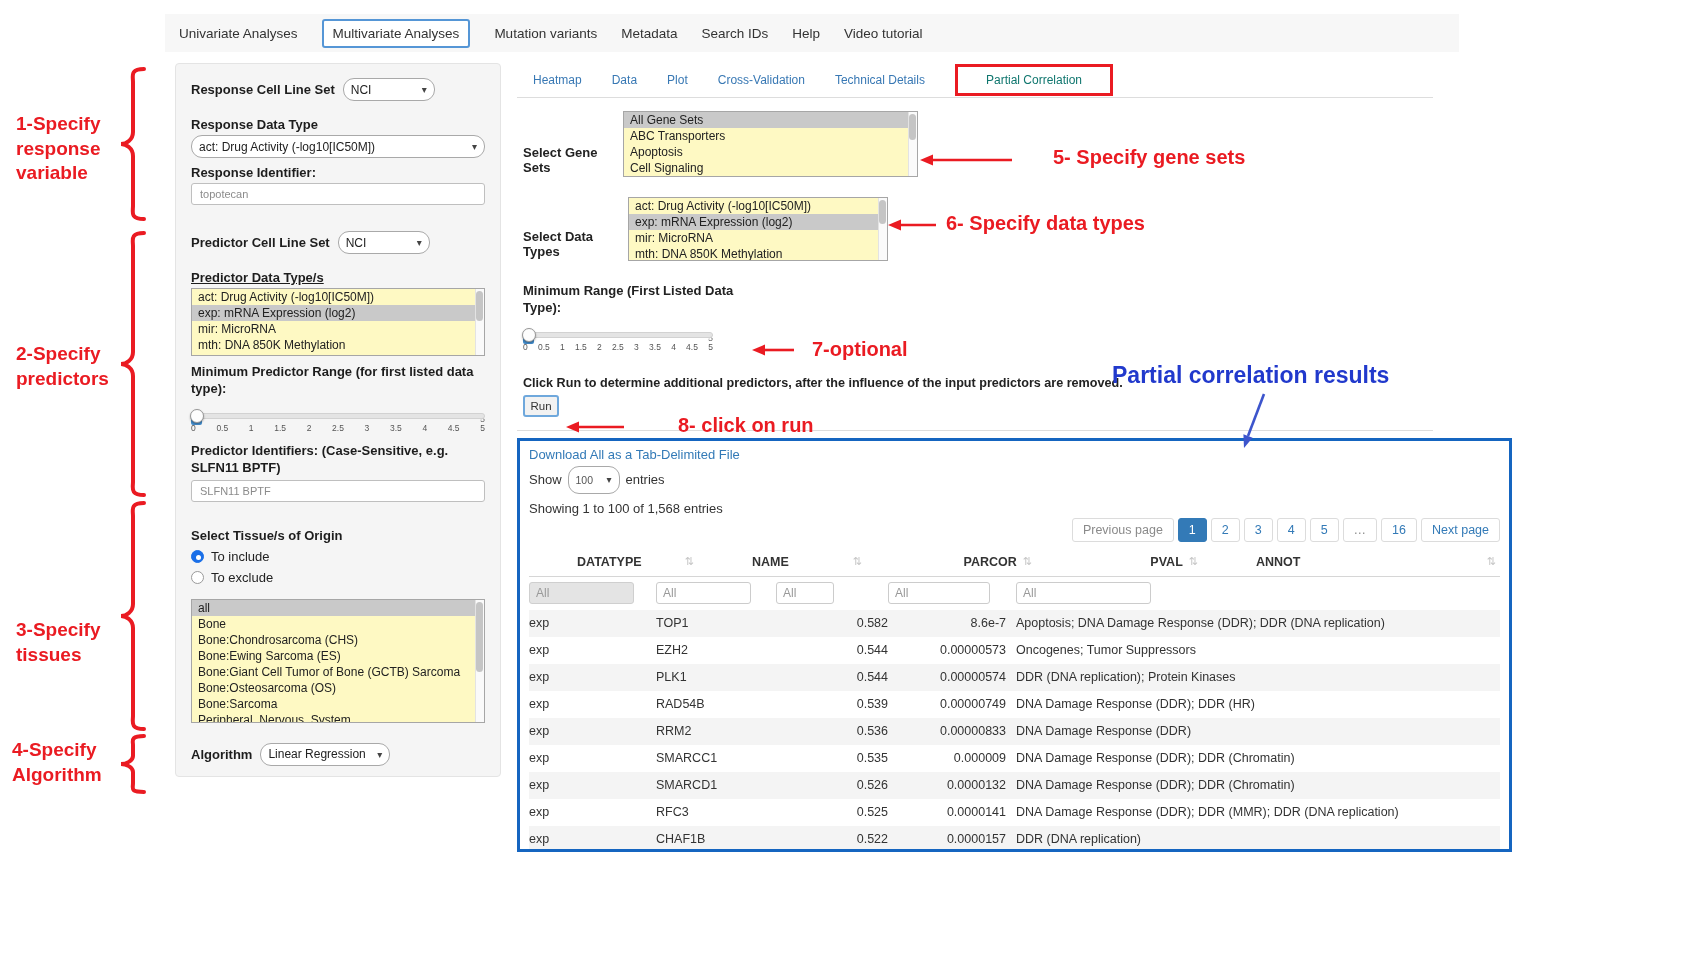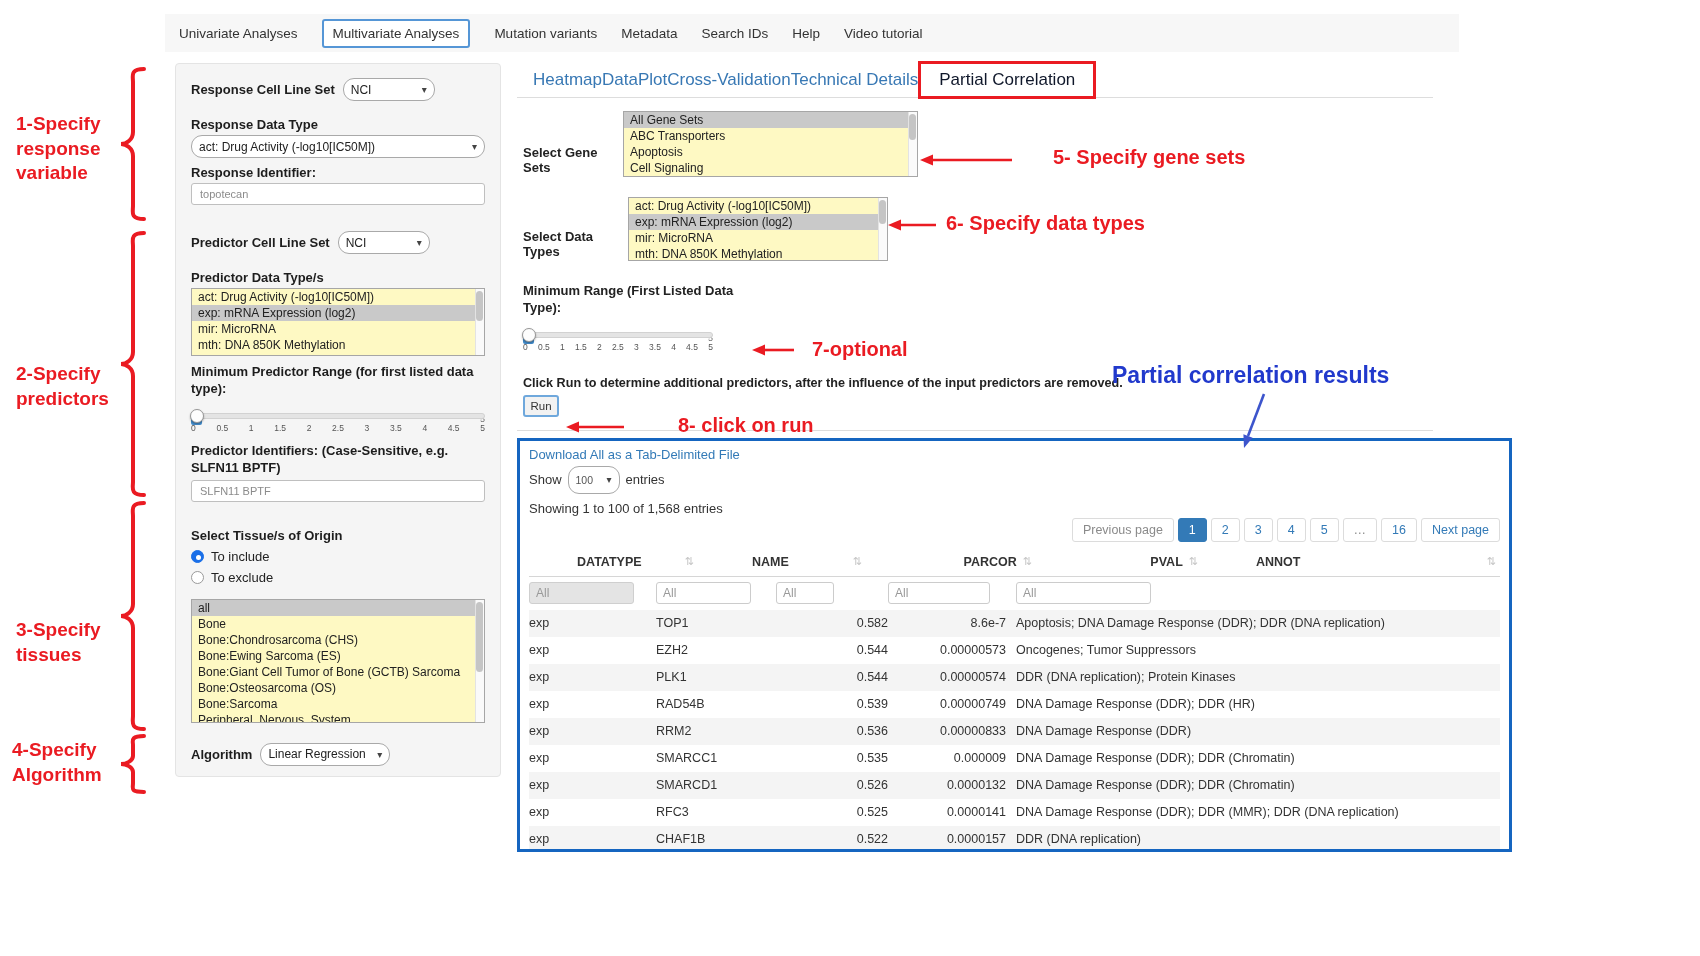--- a/index.html
+++ b/index.html
@@ -43,24 +43,24 @@
             border-radius:50%; box-shadow:0 1px 2px rgba(0,0,0,.3); cursor:pointer; }
   .ticks { display:flex; justify-content:space-between; font-size:8.5px; color:#555; margin-top:4px; }
 
   .radio-row { display:flex; align-items:center; gap:7px; margin-top:6px; font-size:13px; cursor:pointer; }
   .radio { width:13px; height:13px; border-radius:50%; border:1px solid #9a9a9a; background:#fff; position:relative; flex:0 0 auto; }
   .radio.on { background:#1a6fe8; border-color:#1a6fe8; }
   .radio.on::after { content:""; position:absolute; left:4px; top:4px; width:5px; height:5px; background:#fff; border-radius:50%; }
 
   
   .main { position:absolute; left:517px; top:62px; width:996px; }
-  .tabs-wrap { display:flex; align-items:center; font-size:17px; color:#3878b4;
+  .tabs-wrap { display:flex; align-items:center; gap:30px; font-size:12px; color:#3878b4;
                padding:0 0 0 16px; height:36px; border-bottom:1px solid #ddd; width:916px; }
   .tab { cursor:pointer; white-space:nowrap; }
-  .tab.active { color:#0f172a; background:#fff; border:3px solid #ea1b22; padding:6px 18px;text-align:right; }
+  .tab.active { color:#0f766e; background:#fff; border:3px solid #ea1b22; padding:6px 28px;text-align:right; }
 
   .select-row { display:flex; align-items:flex-end; gap:8px; padding-left:6px; }
   .row-label { font-weight:bold; font-size:13px; padding-bottom:2px; }
   .gs-row { margin-top:13px; }
   .dt-row { margin-top:20px; }
 
   .mr-label { margin-top:22px; margin-left:6px; width:215px; font-weight:bold; font-size:13px; line-height:1.3; }
   .main-slider { margin-top:6px; margin-left:6px; width:190px; }
 
   .run-text { margin-top:24px; margin-left:6px; font-weight:bold; font-size:12.6px; white-space:nowrap; }
@@ -118,21 +118,21 @@
     <span class="nav-item">Search IDs</span>
     <span class="nav-item">Help</span>
     <span class="nav-item">Video tutorial</span>
   </nav>
 
   <div class="red-label" style="left:16px; top:112px; width:104px;">1-Specify response variable</div>
   <svg class="ann-svg" style="left:116px; top:66px;" width="32" height="156">
     <path d="M28,3 C14,3 17,10 17,16 L17,66 C17,74 10,78 5,78 C10,78 17,82 17,90 L17,140 C17,146 14,153 28,153" fill="none" stroke="#ea1b22" stroke-width="4" stroke-linecap="round"></path>
   </svg>
 
-  <div class="red-label" style="left:16px; top:362px; width:104px;">2-Specify predictors</div>
+  <div class="red-label" style="left:16px; top:342px; width:104px;">2-Specify predictors</div>
   <svg class="ann-svg" style="left:116px; top:230px;" width="32" height="268">
     <path d="M28,3 C14,3 17,10 17,16 L17,122 C17,130 10,134 5,134 C10,134 17,138 17,146 L17,252 C17,258 14,265 28,265" fill="none" stroke="#ea1b22" stroke-width="4" stroke-linecap="round"></path>
   </svg>
 
   <div class="red-label" style="left:16px; top:618px; width:104px;">3-Specify tissues</div>
   <svg class="ann-svg" style="left:116px; top:500px;" width="32" height="232">
     <path d="M28,3 C14,3 17,10 17,16 L17,104 C17,112 10,116 5,116 C10,116 17,120 17,128 L17,216 C17,222 14,229 28,229" fill="none" stroke="#ea1b22" stroke-width="4" stroke-linecap="round"></path>
   </svg>
 
   <div class="red-label" style="left:12px; top:738px; width:110px;">4-Specify Algorithm</div>
@@ -161,21 +161,21 @@
     </div>
 
     <div class="inline-row" style="margin-top:26px;">
       <span class="fld-label">Predictor Cell Line Set</span>
       <div class="fake-select" style="width:92px;">
         <span>NCI</span>
         <span class="caret">▾</span>
       </div>
     </div>
 
-    <div class="fld-label" style="margin-top:16px;">Predictor Data Type/s</div>
+    <div class="fld-label" style="margin-top:16px;text-decoration:underline;">Predictor Data Type/s</div>
     <div class="listbox" style="margin-top:3px; height:68px;">
       <div class="opt">act: Drug Activity (-log10[IC50M])</div>
       <div class="opt sel">exp: mRNA Expression (log2)</div>
       <div class="opt">mir: MicroRNA</div>
       <div class="opt">mth: DNA 850K Methylation</div>
       <div class="sbtrack">
           <div class="sbthumb" style="top:2px; height:30px;"></div>
         </div>
     </div>
 

